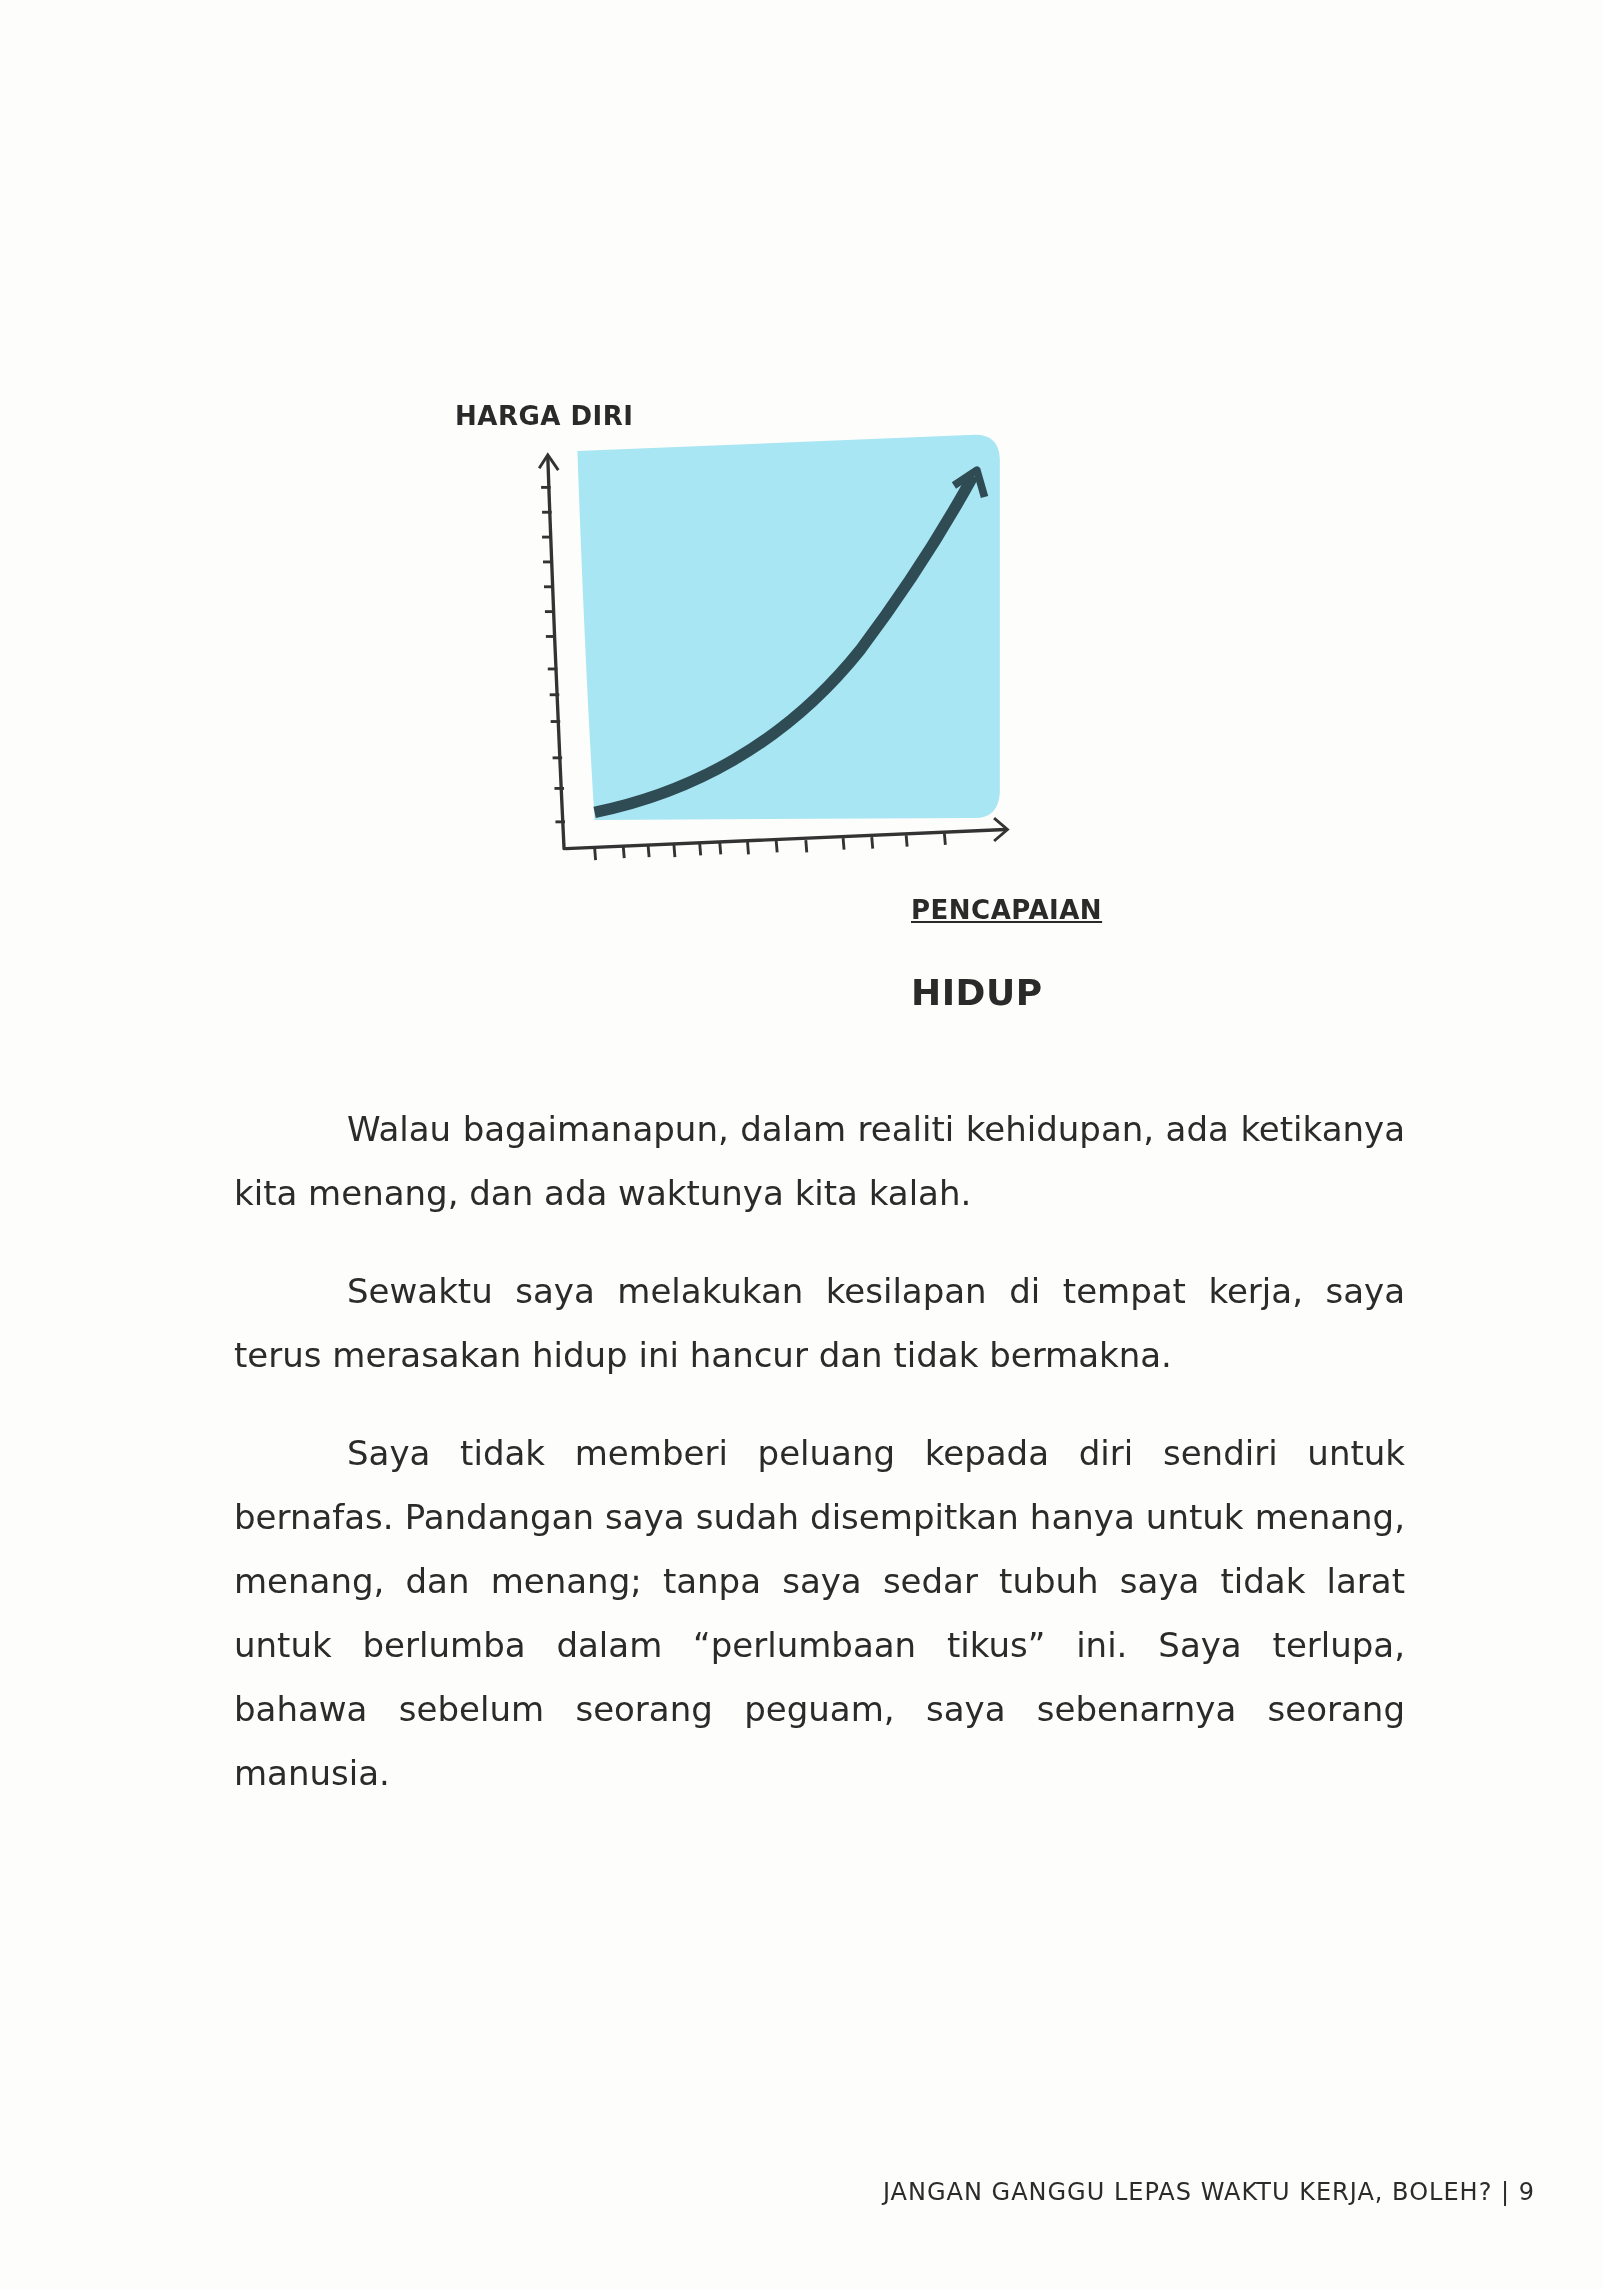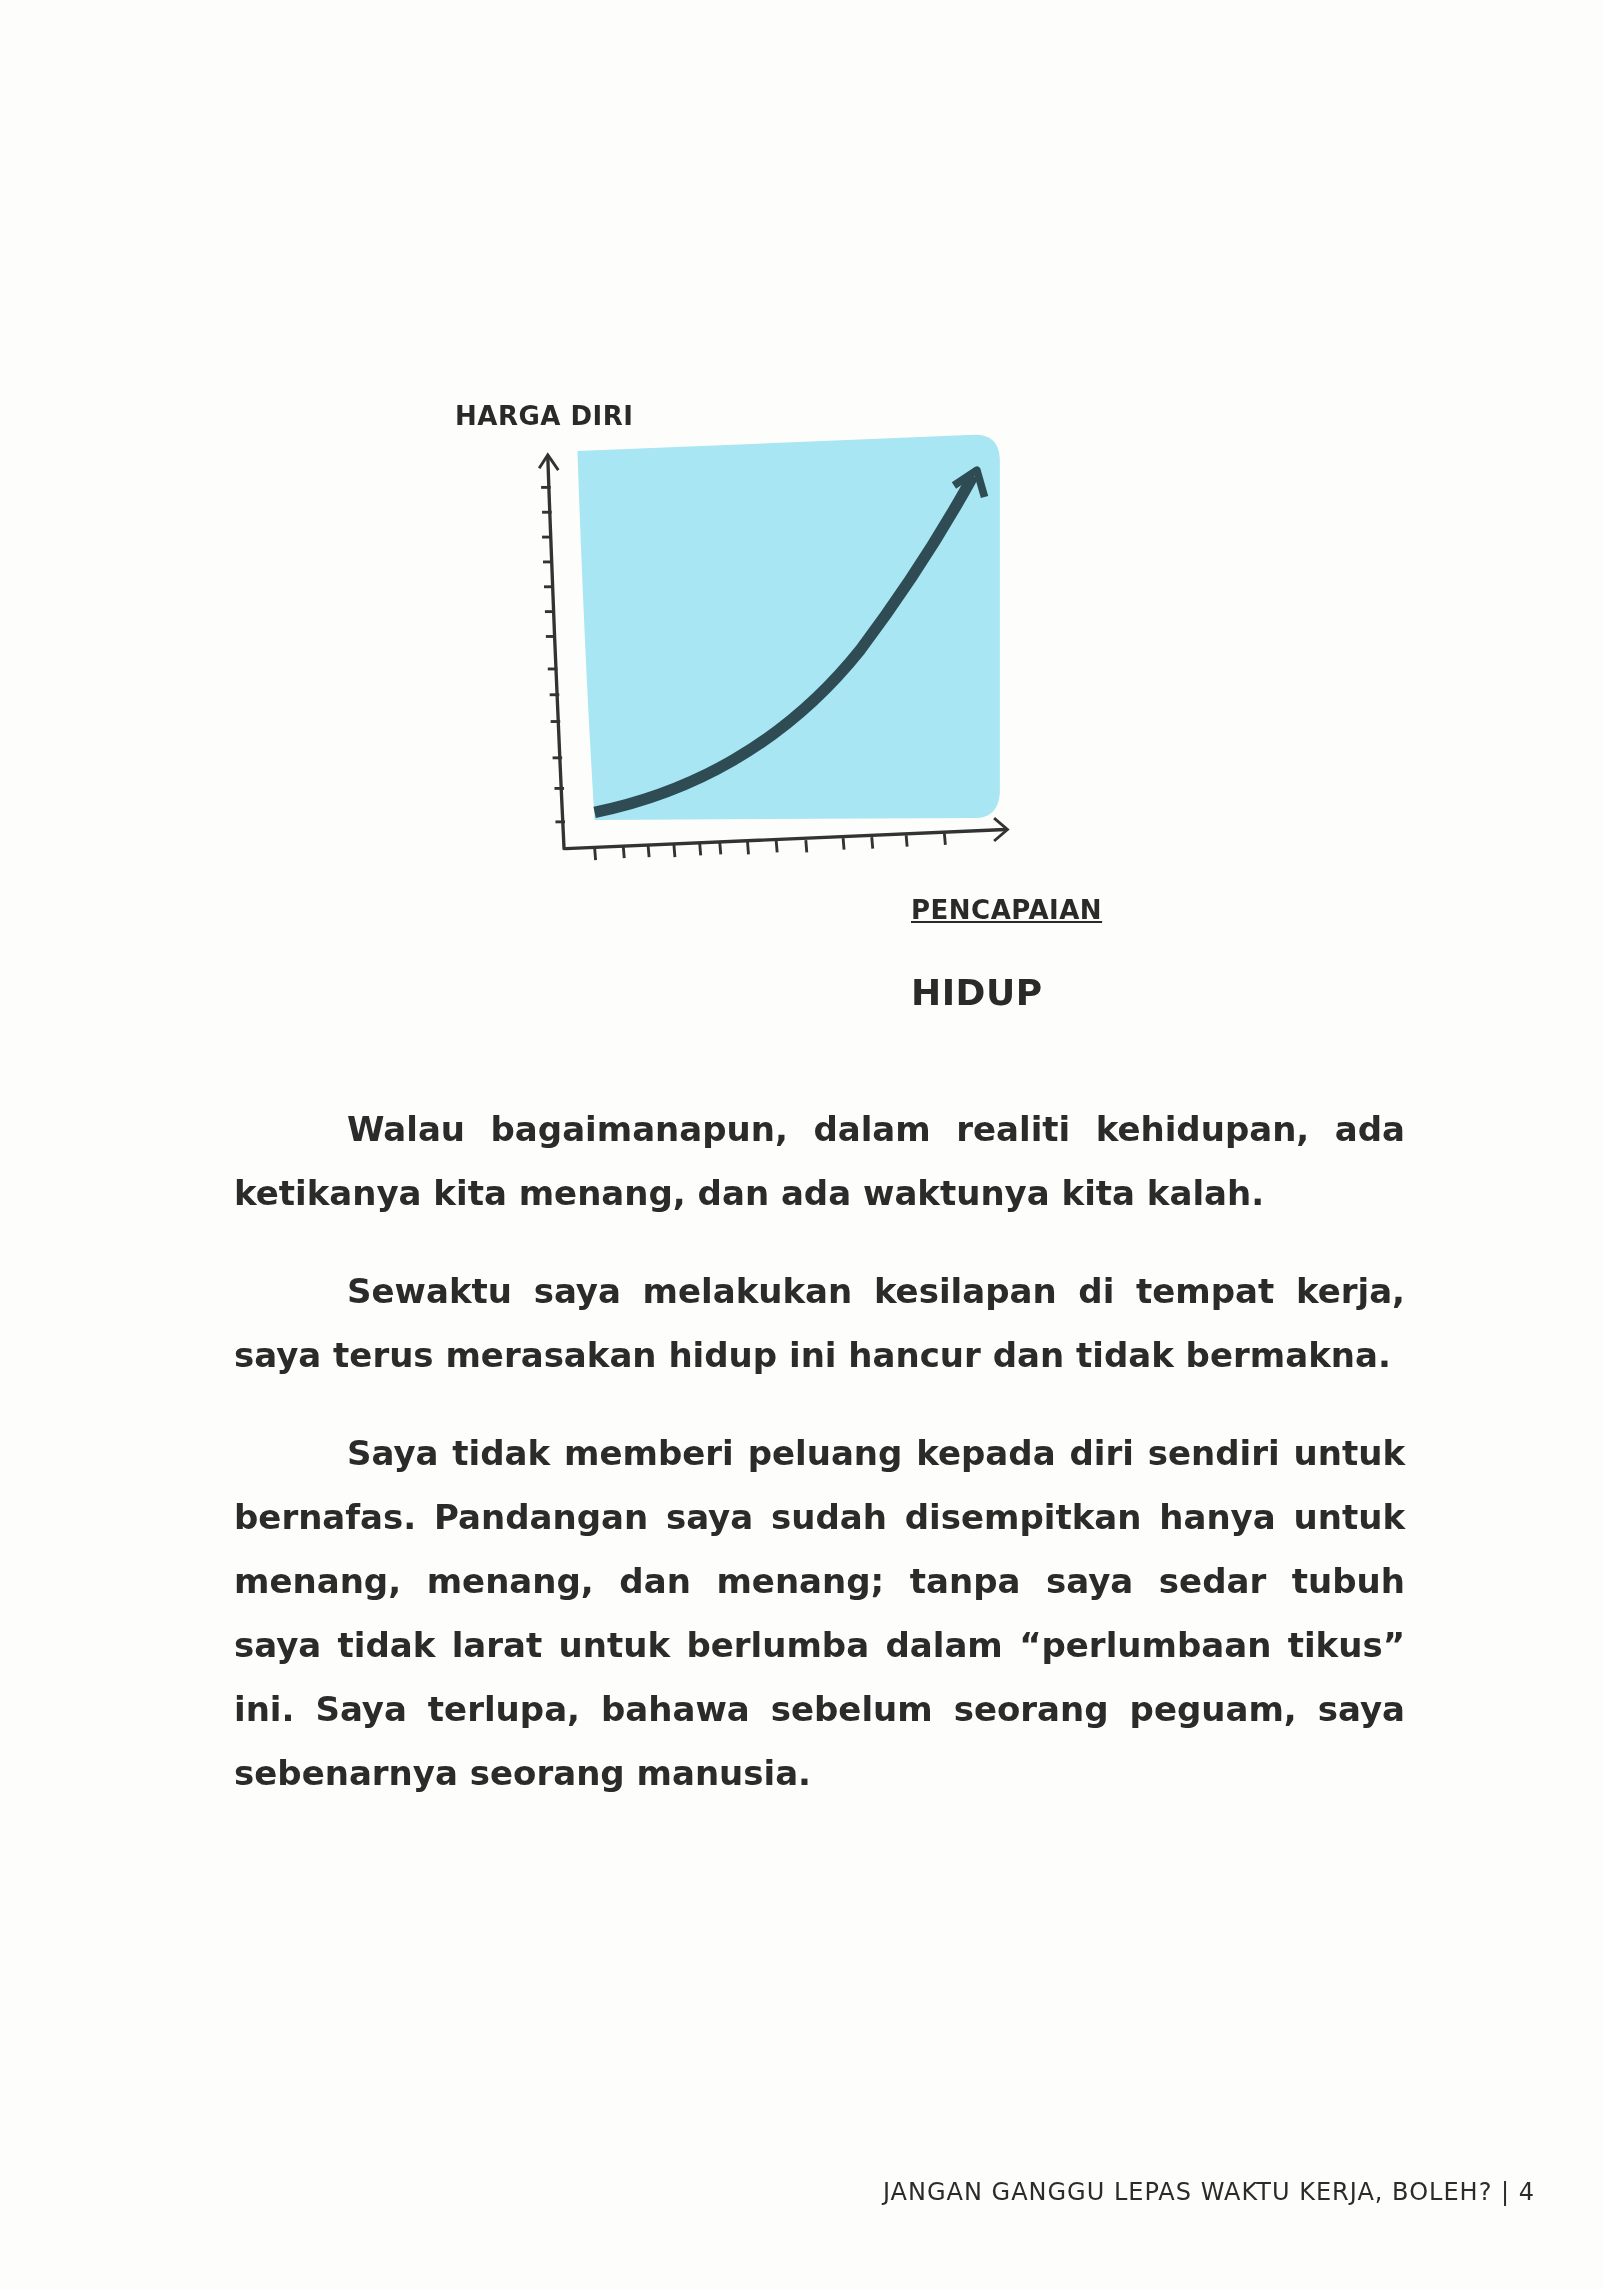--- a/index.html
+++ b/index.html
@@ -5,21 +5,21 @@
   html, body { margin:0; padding:0; }
   body { width:1604px; height:2289px; background:#fdfdfc; position:relative; overflow:hidden;
          font-family:"DejaVu Sans","Liberation Sans",sans-serif; color:#2b2b2b; }
   .figure { position:absolute; left:0; top:0; width:1556px; height:1013px; }
   .lbl { position:absolute; font-weight:bold; color:#2a2a2a; letter-spacing:0.5px; }
   #y-label { left:455px; top:401px; font-size:26px; }
   #x-label-1 { left:911px; top:895px; font-size:26px;text-decoration:underline; }
   #x-label-2 { left:911px; top:927px; font-size:36px;margin-top:45px; }
   svg.chart { position:absolute; left:0; top:0; }
   .body-text { position:absolute; left:234px; top:1097px; width:1187px; font-size:34px; line-height:64px; }
-  .body-text p { margin:0 16px 34px 0; text-indent:113px; text-align:justify;font-weight:bold; }
+  .body-text p { margin:0 16px 34px 0; text-indent:113px; text-align:justify; }
   .footer { position:absolute; right:69px; top:2178px; font-size:24px; letter-spacing:1px; color:#2b2b2b; }
 </style>
 </head>
 <body>
 
 <div class="figure">
   <div id="y-label" class="lbl">HARGA DIRI</div>
 
   <svg class="chart" width="1604" height="1013" viewBox="0 0 1678 1060">
 
@@ -69,14 +69,14 @@
   <div id="x-label-1" class="lbl">PENCAPAIAN</div>
   <div id="x-label-2" class="lbl">HIDUP</div>
 </div>
 
 <div class="body-text">
   <p>Walau bagaimanapun, dalam realiti kehidupan, ada ketikanya kita menang, dan ada waktunya kita kalah.</p>
   <p>Sewaktu saya melakukan kesilapan di tempat kerja, saya terus merasakan hidup ini hancur dan tidak bermakna.</p>
   <p>Saya tidak memberi peluang kepada diri sendiri untuk bernafas. Pandangan saya sudah disempitkan hanya untuk menang, menang, dan menang; tanpa saya sedar tubuh saya tidak larat untuk berlumba dalam “perlumbaan tikus” ini. Saya terlupa, bahawa sebelum seorang peguam, saya sebenarnya seorang manusia.</p>
 </div>
 
-<div class="footer">JANGAN GANGGU LEPAS WAKTU KERJA, BOLEH? | 4</div>
+<div class="footer">JANGAN GANGGU LEPAS WAKTU KERJA, BOLEH? | 9</div>
 
 
 </body></html>

